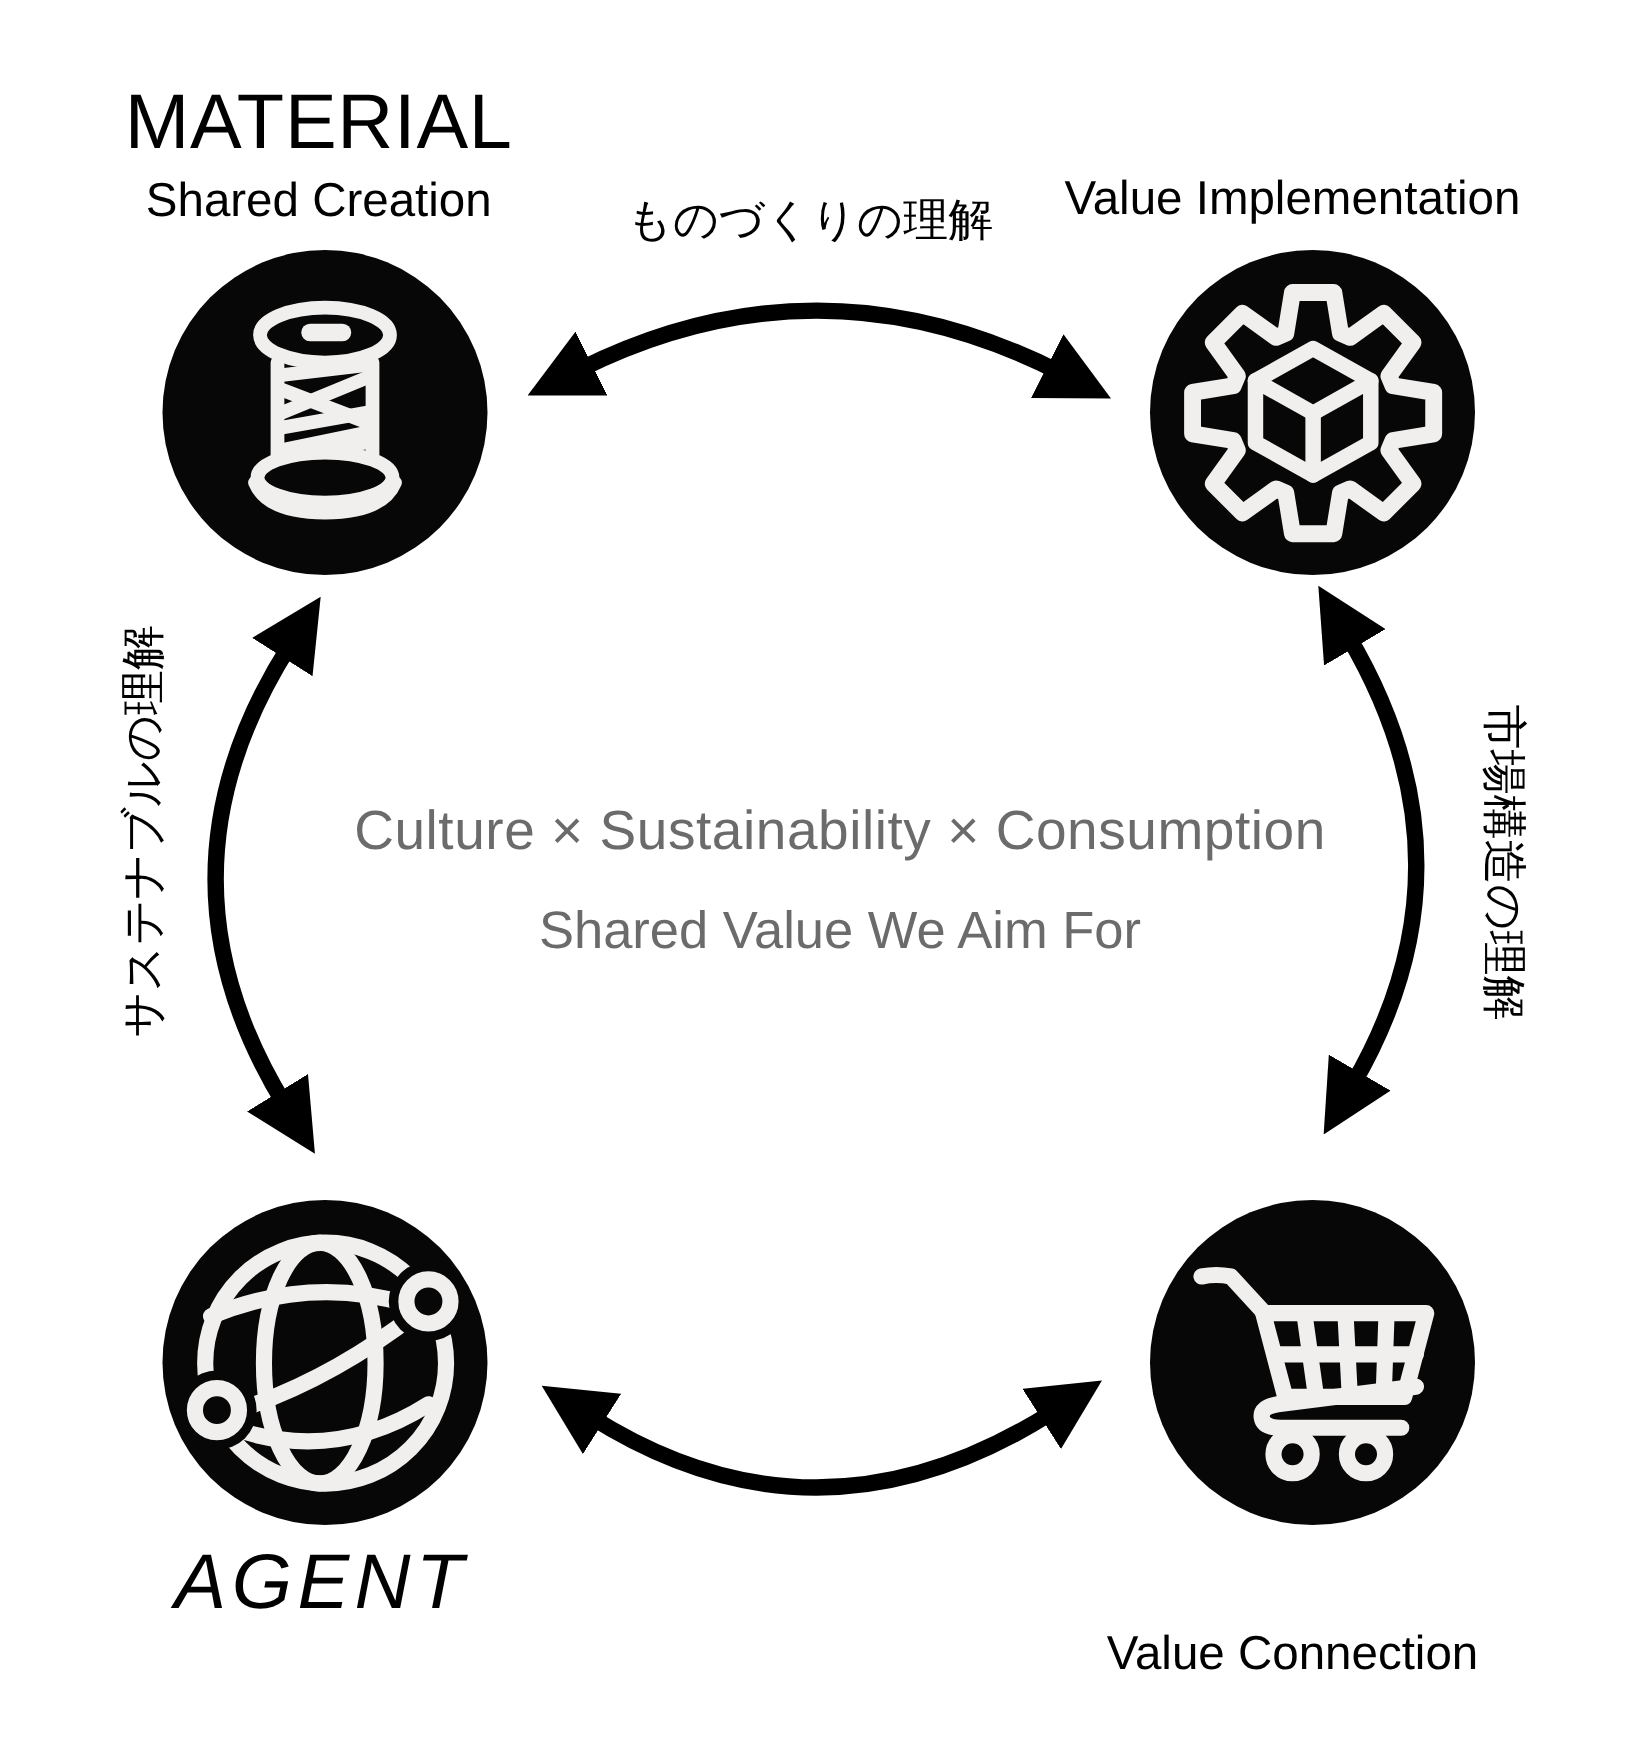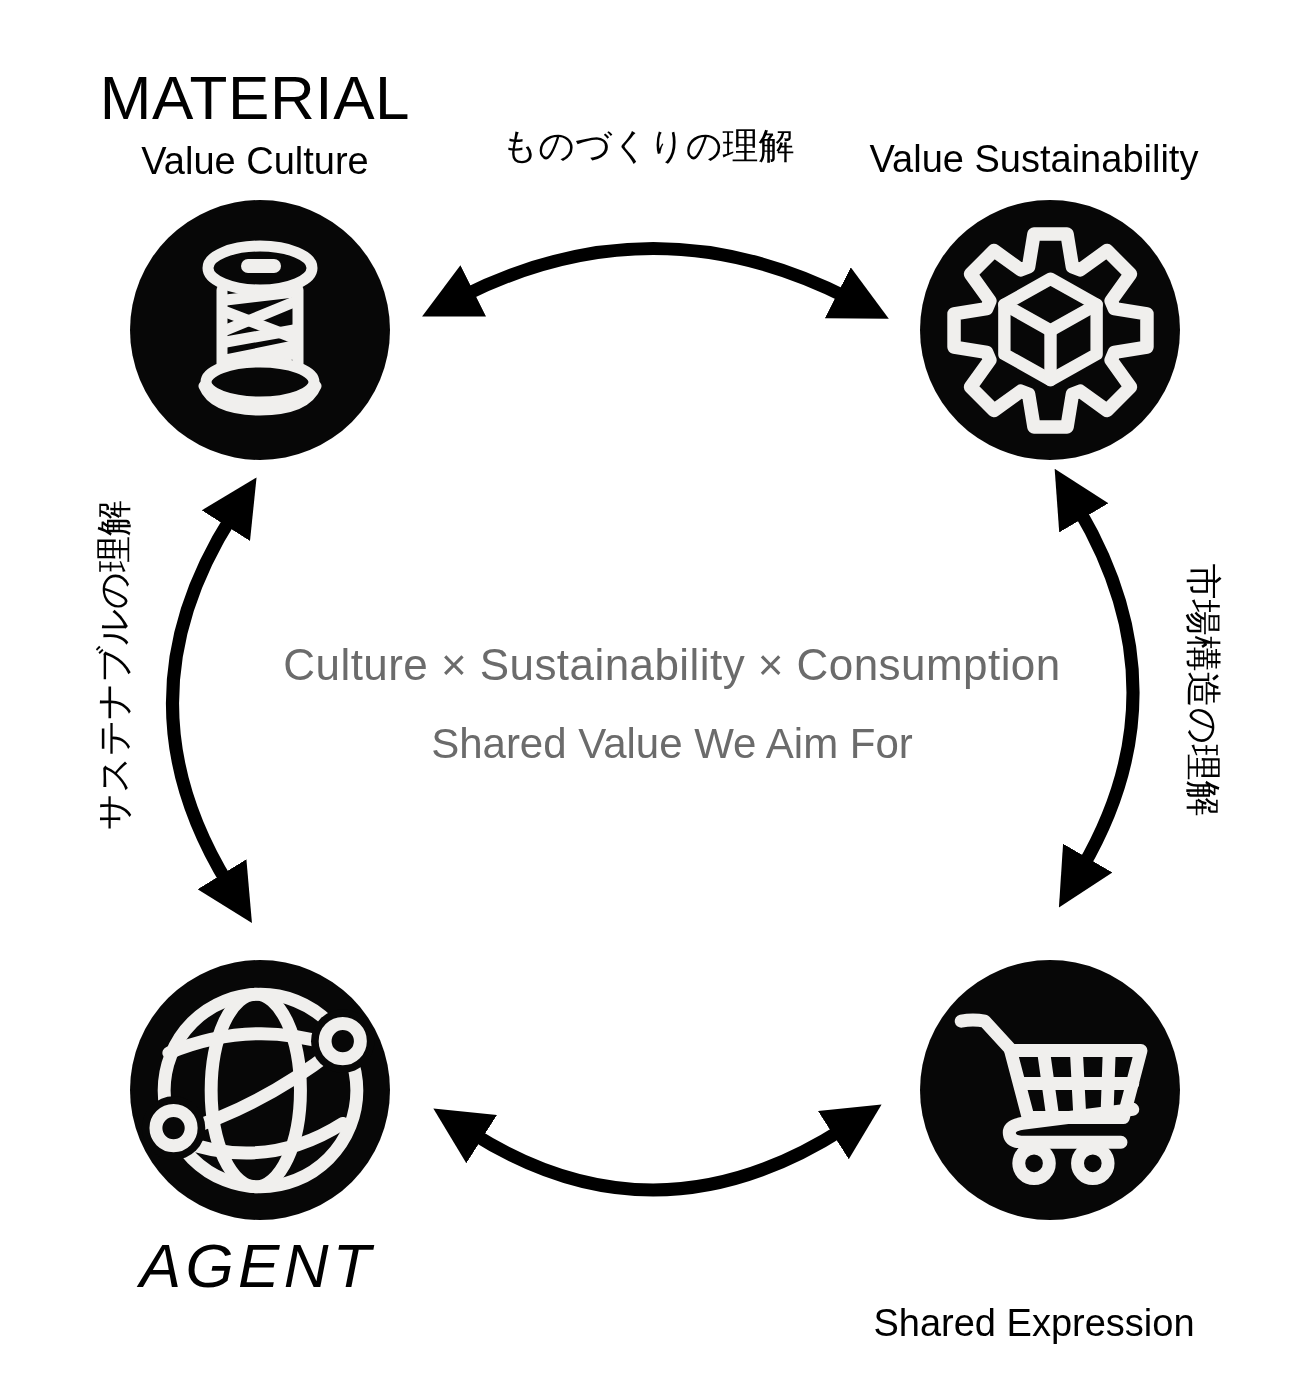--- a/index.html
+++ b/index.html
@@ -40,21 +40,21 @@
   .c-agent   {left:130px;top:960px;}
   .c-ec      {left:920px;top:960px;}
 
   .icon{overflow:visible;}
   .icon *{fill:none;stroke:var(--icon-stroke);stroke-width:5.5;stroke-linecap:round;stroke-linejoin:round;}
   .icon .erase{fill:var(--node-circle);stroke:none;}
   .icon .thick{stroke-width:7;}
   .icon .gear{stroke-width:6;}
 
   .edge-label{position:absolute;font-size:36px;color:var(--heading-text);text-align:center;white-space:nowrap;}
-  .el-top   {left:448px;top:122px;width:400px;}
+  .el-top   {left:448px;top:152px;width:400px;}
   .el-bottom{left:463px;top:1228px;width:400px;}
   .el-left  {left:-78px;top:643px;width:380px;height:44px;transform:rotate(-90deg);}
   .el-right {left:1055px;top:668px;width:300px;height:44px;transform:rotate(90deg);}
 
   .center-text{position:absolute;left:22px;top:640px;width:1300px;text-align:center;color:var(--center-text);}
   .center-line1{font-size:44px;letter-spacing:.01em;}
   .center-line2{font-size:42px;margin-top:30px;}
 </style>
 </head>
 <body>
@@ -67,39 +67,39 @@
         <path d="M0 0 L10 5 L0 10 z" fill="#000000"></path>
       </marker>
     </defs>
     <path class="arrow" d="M 463 296 Q 655 200 848 298" marker-start="url(#ah)" marker-end="url(#ah)"></path>
     <path class="arrow" d="M 1078 508 Q 1186 690 1082 868" marker-start="url(#ah)" marker-end="url(#ah)"></path>
     <path class="arrow" d="M 472 1133 Q 655 1249 843 1129" marker-start="url(#ah)" marker-end="url(#ah)"></path>
     <path class="arrow" d="M 232 516 Q 115 700 228 884" marker-start="url(#ah)" marker-end="url(#ah)"></path>
   </svg>
 
   <div class="node-title t-material">MATERIAL</div>
-  <div class="node-sub s-material">Value Culture</div>
+  <div class="node-sub s-material">Shared Creation</div>
   <div class="circle c-material">
     <svg class="icon" width="200" height="200" viewBox="0 0 100 100">
       <ellipse cx="50" cy="19" rx="26" ry="11"></ellipse>
       <line class="thick" x1="44" y1="18" x2="57" y2="18"></line>
       <path d="M 31 30 L 31 68"></path>
       <path d="M 69 30 L 69 68"></path>
       <path d="M 33 35 L 67 31"></path>
       <path d="M 67 36 L 33 50"></path>
       <path d="M 33 41 L 67 54"></path>
       <path d="M 67 58 L 33 65"></path>
       <path d="M 33 56 L 67 50"></path>
       <path d="M 33 66 L 67 62"></path>
       <ellipse cx="50" cy="76" rx="27" ry="10"></ellipse>
       <path d="M 22 78 Q 27 90 50 90 Q 73 90 78 78"></path>
     </svg>
   </div>
 
-  <div class="node-sub s-oem">Value Sustainability</div>
+  <div class="node-sub s-oem">Value Implementation</div>
   <div class="circle c-oem">
     <svg class="icon" width="225" height="225" viewBox="0 0 100 100">
       <path class="gear" d="M 40.28 21.62 L 42.64 7.13 L 57.36 7.13 L 59.72 21.62 L 63.19 23.06 L 75.11 14.48 L 85.52 24.89 L 76.94 36.81 L 78.38 40.28 L 92.87 42.64 L 92.87 57.36 L 78.38 59.72 L 76.94 63.19 L 85.52 75.11 L 75.11 85.52 L 63.19 76.94 L 59.72 78.38 L 57.36 92.87 L 42.64 92.87 L 40.28 78.38 L 36.81 76.94 L 24.89 85.52 L 14.48 75.11 L 23.06 63.19 L 21.62 59.72 L 7.13 57.36 L 7.13 42.64 L 21.62 40.28 L 23.06 36.81 L 14.48 24.89 L 24.89 14.48 L 36.81 23.06 Z"></path>
       <path d="M 50 27 L 70.5 38.5 L 70.5 60.5 L 50 72 L 29.5 60.5 L 29.5 38.5 Z"></path>
       <path d="M 29.5 38.5 L 50 50 L 70.5 38.5"></path>
       <path d="M 50 50 L 50 72"></path>
     </svg>
   </div>
 
   <div class="node-title t-agent">AGENT</div>
@@ -110,21 +110,21 @@
       <path d="M 11 34 Q 45 20 78 30"></path>
       <path d="M 15 71 Q 52 85 85 64"></path>
       <path d="M 17 67 Q 50 57 81 33"></path>
       <circle class="erase" cx="13" cy="66" r="13.5"></circle>
       <circle class="erase" cx="85" cy="29" r="13.5"></circle>
       <circle cx="13" cy="66" r="7.5"></circle>
       <circle cx="85" cy="29" r="7.5"></circle>
     </svg>
   </div>
 
-  <div class="node-sub s-ec">Shared Expression</div>
+  <div class="node-sub s-ec">Value Connection</div>
   <div class="circle c-ec">
     <svg class="icon" width="235" height="235" viewBox="0 0 100 100">
       <path d="M 12 20.5 Q 17 19.5 22 20.5 L 33.5 33"></path>
       <path d="M 33 33 L 88.5 33 L 81 61.5 L 40.5 61.5 Z"></path>
       <path d="M 47 33 L 51 61.5"></path>
       <path d="M 61 33 L 62.5 61.5"></path>
       <path d="M 75 33 L 74 61.5"></path>
       <path d="M 37 47 L 85 47"></path>
       <path d="M 85 58 L 38 64 Q 32 65 32.5 68.5 Q 33 72 39 72 L 80 72"></path>
       <circle cx="43" cy="81" r="6.5"></circle>

